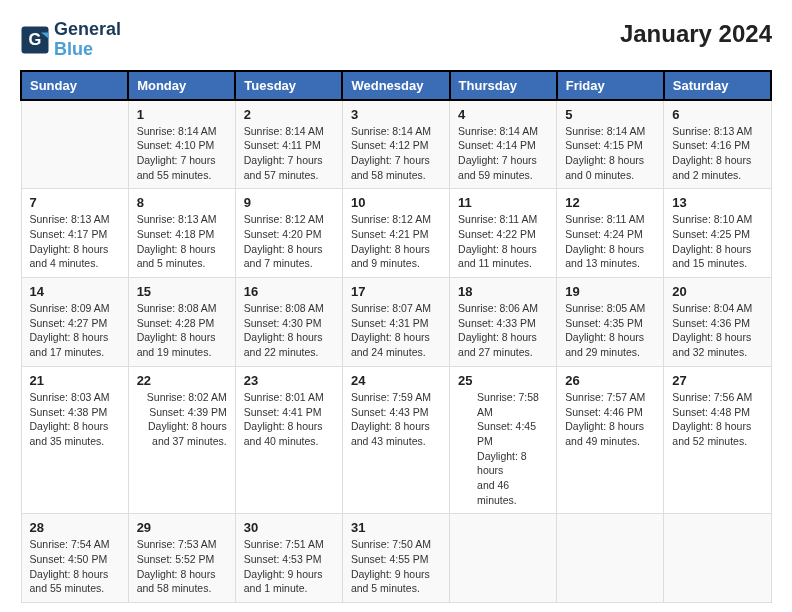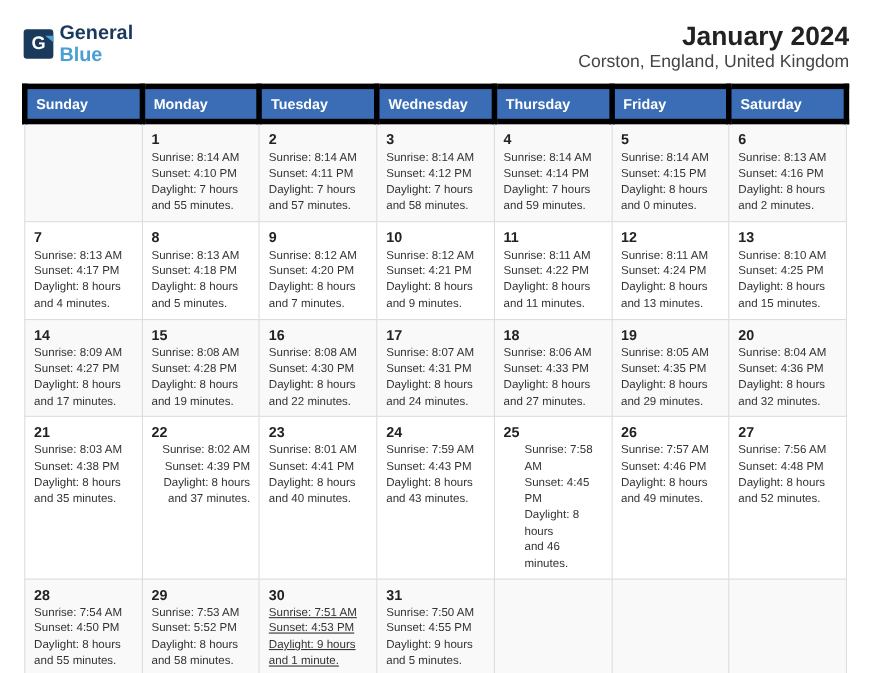--- a/index.html
+++ b/index.html
@@ -47,21 +47,21 @@
       width: 100%;
       border-collapse: collapse;
     }
     thead tr th {
       background-color: #3a6db5;
       color: #fff;
       text-align: left;
       padding: 6px 8px;
       font-size: 13px;
       font-weight: bold;
-      border: 5px solid #000000;
+      border: 2px solid #000000;
     }
     tbody tr td {
       vertical-align: top;
       padding: 6px 8px;
       border: 1px solid #ddd;
       font-size: 11px;
       color: #333;
       width: 14.28%;
       min-height: 80px;
     }
@@ -97,21 +97,20 @@
       <text x="20" y="26" text-anchor="middle" font-size="22" font-weight="bold" fill="white" font-family="Arial">G</text>
       <polygon points="28,10 38,18 38,10" fill="#4a9fd4"></polygon>
     </svg>
     <div class="logo-text">
       <div>General</div>
       <div style="color:#4a9fd4;">Blue</div>
     </div>
   </div>
   <div class="title-block">
     <div class="month-title">January 2024</div>
-    <div class="location">Corston, England, United Kingdom</div>
   </div>
 </div>
 
 <table>
   <thead>
     <tr id="weekday-header">
         <th>Sunday</th>
         <th>Monday</th>
         <th>Tuesday</th>
         <th>Wednesday</th>
@@ -329,21 +328,21 @@
         </td>
         <td>
           <span class="day-num">29</span>
           <div class="day-info" style="white-space: pre-line;">Sunrise: 7:53 AM
 Sunset: 5:52 PM
 Daylight: 8 hours
 and 58 minutes.</div>
         </td>
         <td>
           <span class="day-num">30</span>
-          <div class="day-info" style="white-space: pre-line; text-decoration: underline;">Sunrise: 7:51 AM
+          <div class="day-info" style="white-space: pre-line;">Sunrise: 7:51 AM
 Sunset: 4:53 PM
 Daylight: 9 hours
 and 1 minute.</div>
         </td>
         <td>
           <span class="day-num">31</span>
           <div class="day-info" style="white-space: pre-line;">Sunrise: 7:50 AM
 Sunset: 4:55 PM
 Daylight: 9 hours
 and 5 minutes.</div>

